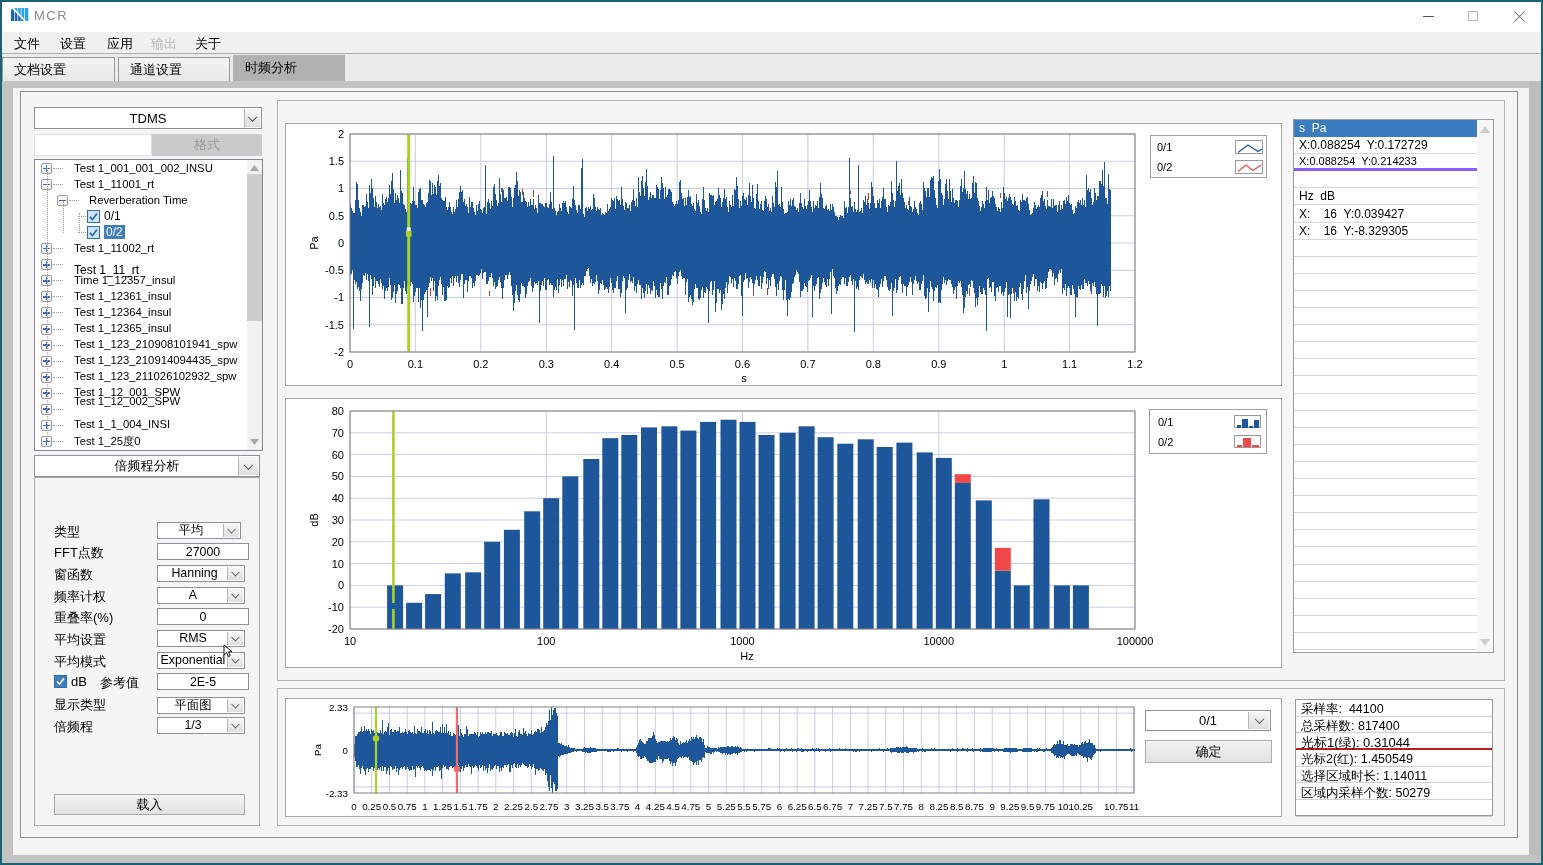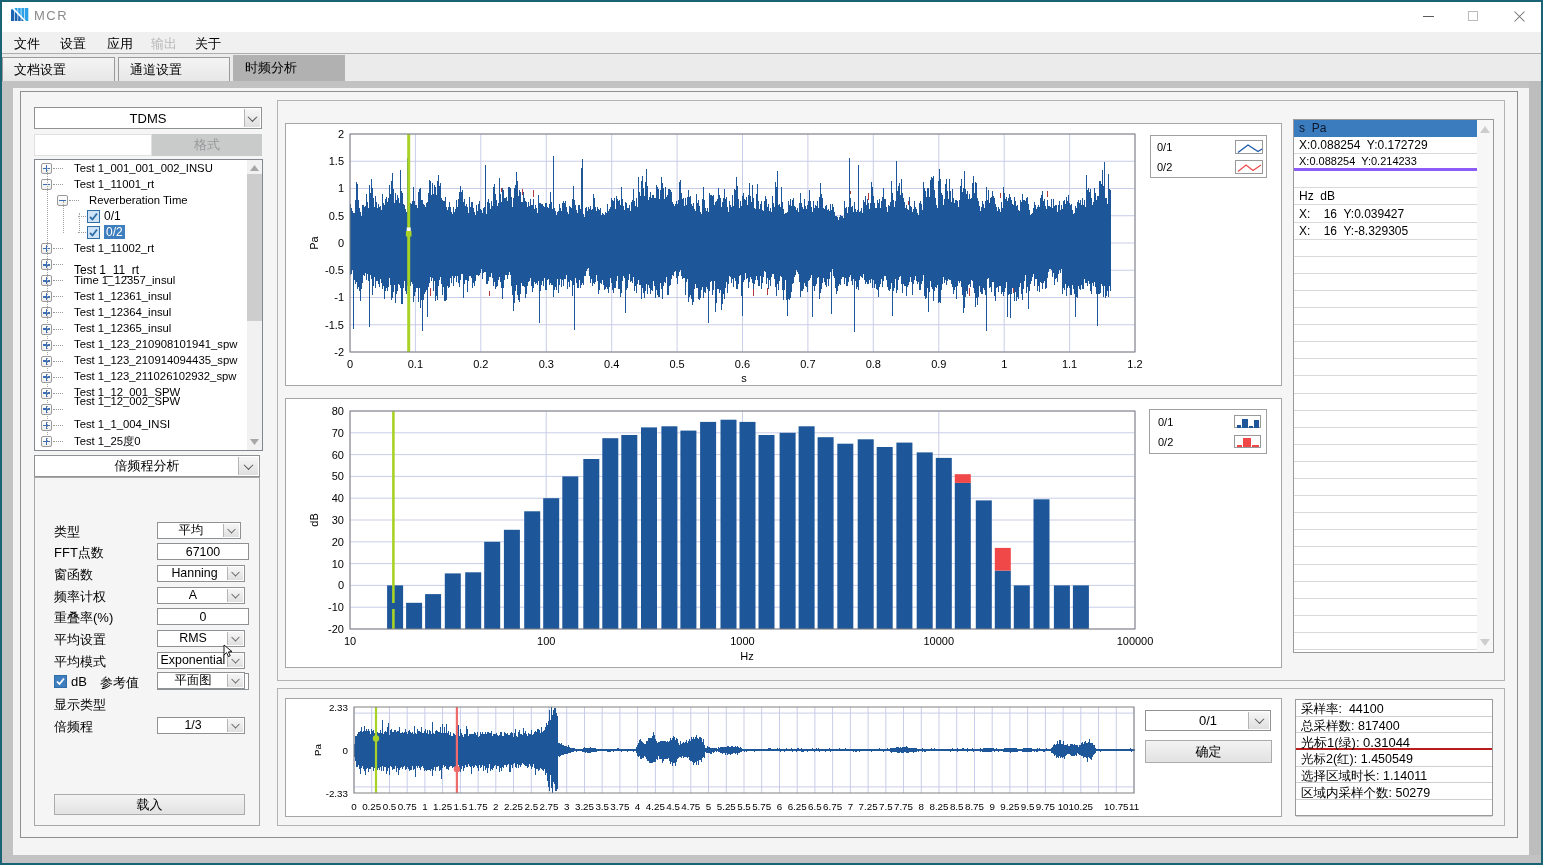--- a/index.html
+++ b/index.html
@@ -162,21 +162,21 @@
 </div>
 <div class="combo" style="left:34px;top:455px;width:226px;height:22px;font-size:13px">倍频程分析<div class="cbtn" style="width:20px">
       <div class="chev"></div>
     </div></div>
 <div class="gbox" style="left:34px;top:477px;width:226px;height:349px"></div>
 <div class="lbl" style="left:54px;top:522.6px">类型</div>
 <div class="combo" style="left:157px;top:521.6px;width:84px;height:17px;font-size:12.4px;padding-right:16px">平均<div class="cbtn" style="width:16px">
       <div class="chev" style="transform:rotate(45deg) scale(.85) translate(-1px,-1px)"></div>
     </div></div>
 <div class="lbl" style="left:54px;top:544.26px">FFT点数</div>
-<div class="combo" style="left:157px;top:543.26px;width:92px;height:17px;font-size:12.4px">67100</div>
+<div class="combo" style="left:157px;top:543.26px;width:92px;height:17px;font-size:12.4px">27000</div>
 <div class="lbl" style="left:54px;top:565.9200000000001px">窗函数</div>
 <div class="combo" style="left:157px;top:564.9200000000001px;width:88px;height:17px;font-size:12.4px;padding-right:13px">Hanning<div class="cbtn" style="width:16px">
       <div class="chev" style="transform:rotate(45deg) scale(.85) translate(-1px,-1px)"></div>
     </div></div>
 <div class="lbl" style="left:54px;top:587.58px">频率计权</div>
 <div class="combo" style="left:157px;top:586.58px;width:88px;height:17px;font-size:12.4px;padding-right:16px">A<div class="cbtn" style="width:16px">
       <div class="chev" style="transform:rotate(45deg) scale(.85) translate(-1px,-1px)"></div>
     </div></div>
 <div class="lbl" style="left:54px;top:609.24px">重叠率(%)</div>
 <div class="combo" style="left:157px;top:608.24px;width:92px;height:17px;font-size:12.4px">0</div>
@@ -189,21 +189,21 @@
       <div class="chev" style="transform:rotate(45deg) scale(.85) translate(-1px,-1px)"></div>
     </div></div>
 <div class="abs" style="left:54px;top:674.72px;width:13px;height:13px;background:#3f7ebf;border:1px solid #2e6da5"></div>
 <svg class="abs" style="left:55px;top:675.72px" width="11" height="11">
     <path d="M2 5.5 L4.5 8 L9 2.5" stroke="#fff" stroke-width="1.7" fill="none"></path>
   </svg>
 <div class="lbl" style="left:71px;top:674.22px">dB</div>
 <div class="lbl" style="left:100px;top:674.22px">参考值</div>
 <div class="combo" style="left:157px;top:673.22px;width:92px;height:17px;font-size:12.4px">2E-5</div>
 <div class="lbl" style="left:54px;top:695.88px">显示类型</div>
-<div class="combo" style="left:157px;top:672px;width:88px;height:17px;font-size:12.4px;padding-right:16px">平面图<div class="cbtn" style="width:16px">
+<div class="combo" style="left:157px;top:697px;width:88px;height:17px;font-size:12.4px;padding-right:16px">平面图<div class="cbtn" style="width:16px">
       <div class="chev" style="transform:rotate(45deg) scale(.85) translate(-1px,-1px)"></div>
     </div></div>
 <div class="lbl" style="left:54px;top:717.54px">倍频程</div>
 <div class="combo" style="left:157px;top:716.54px;width:88px;height:17px;font-size:12.4px;padding-right:16px">1/3<div class="cbtn" style="width:16px">
       <div class="chev" style="transform:rotate(45deg) scale(.85) translate(-1px,-1px)"></div>
     </div></div>
 <svg class="abs" style="left:222px;top:644px" width="12" height="14">
     <path d="M2 1 L2 11 L4.6 8.6 L6.4 12.6 L8.2 11.8 L6.4 7.9 L10 7.6 Z" fill="#fff" stroke="#000" stroke-width="0.9"></path>
   </svg>
 <div class="abs" style="left:54px;top:794px;width:191px;height:21px;background:linear-gradient(#f3f3f3,#e2e2e2);border:1px solid #ababab;font-size:13px;display:flex;align-items:center;justify-content:center">载入</div>
@@ -371,21 +371,21 @@
     <div class="abs" style="left:8px;top:26px">0/2</div>
     <div class="abs" style="left:84px;top:25px;width:27px;height:13px;border:1px solid #999"><svg width="27" height="13">
         <g fill="#f04848">
           <rect x="2" y="9" width="5" height="2"></rect>
           <rect x="8" y="2" width="8" height="9"></rect>
           <rect x="17" y="9" width="7" height="2"></rect>
         </g>
       </svg></div>
   </div>
 <div class="abs" style="left:1293px;top:119px;width:201px;height:534px;background:#fff;border:1px solid #9a9a9a">
-<div class="abs" style="left:0;top:0;width:183px;height:17px;background:#3a7cbe;color:#0f172a;font-size:12px;padding:1px 0 0 5px;white-space:pre">s  Pa</div>
+<div class="abs" style="left:0;top:0;width:183px;height:17px;background:#3a7cbe;color:#ffffff;font-size:12px;padding:1px 0 0 5px;white-space:pre">s  Pa</div>
 <div class="abs" style="left:0;top:17.1px;width:183px;height:17.1px;border-bottom:1px solid #d9d9d9;font-size:12px;padding:1px 0 0 5px;white-space:pre">X:0.088254  Y:0.172729</div>
 <div class="abs" style="left:0;top:34.2px;width:183px;height:17.1px;border-bottom:3px solid #8b5cf6;font-size:11px;padding:1px 0 0 5px;white-space:pre">X:0.088254  Y:0.214233</div>
 <div class="abs" style="left:0;top:51.3px;width:183px;height:17.1px;border-bottom:1px solid #d9d9d9;font-size:12px;padding:1px 0 0 5px;white-space:pre"></div>
 <div class="abs" style="left:0;top:68.4px;width:183px;height:17.1px;border-bottom:1px solid #d9d9d9;font-size:12px;padding:1px 0 0 5px;white-space:pre">Hz  dB</div>
 <div class="abs" style="left:0;top:85.5px;width:183px;height:17.1px;border-bottom:1px solid #d9d9d9;font-size:12px;padding:1px 0 0 5px;white-space:pre">X:    16  Y:0.039427</div>
 <div class="abs" style="left:0;top:102.6px;width:183px;height:17.1px;border-bottom:1px solid #d9d9d9;font-size:12px;padding:1px 0 0 5px;white-space:pre">X:    16  Y:-8.329305</div>
 <div class="abs" style="left:0;top:119.7px;width:183px;height:17.1px;border-bottom:1px solid #d9d9d9;font-size:12px;padding:1px 0 0 5px;white-space:pre"></div>
 <div class="abs" style="left:0;top:136.8px;width:183px;height:17.1px;border-bottom:1px solid #d9d9d9;font-size:12px;padding:1px 0 0 5px;white-space:pre"></div>
 <div class="abs" style="left:0;top:153.9px;width:183px;height:17.1px;border-bottom:1px solid #d9d9d9;font-size:12px;padding:1px 0 0 5px;white-space:pre"></div>
 <div class="abs" style="left:0;top:171.0px;width:183px;height:17.1px;border-bottom:1px solid #d9d9d9;font-size:12px;padding:1px 0 0 5px;white-space:pre"></div>

